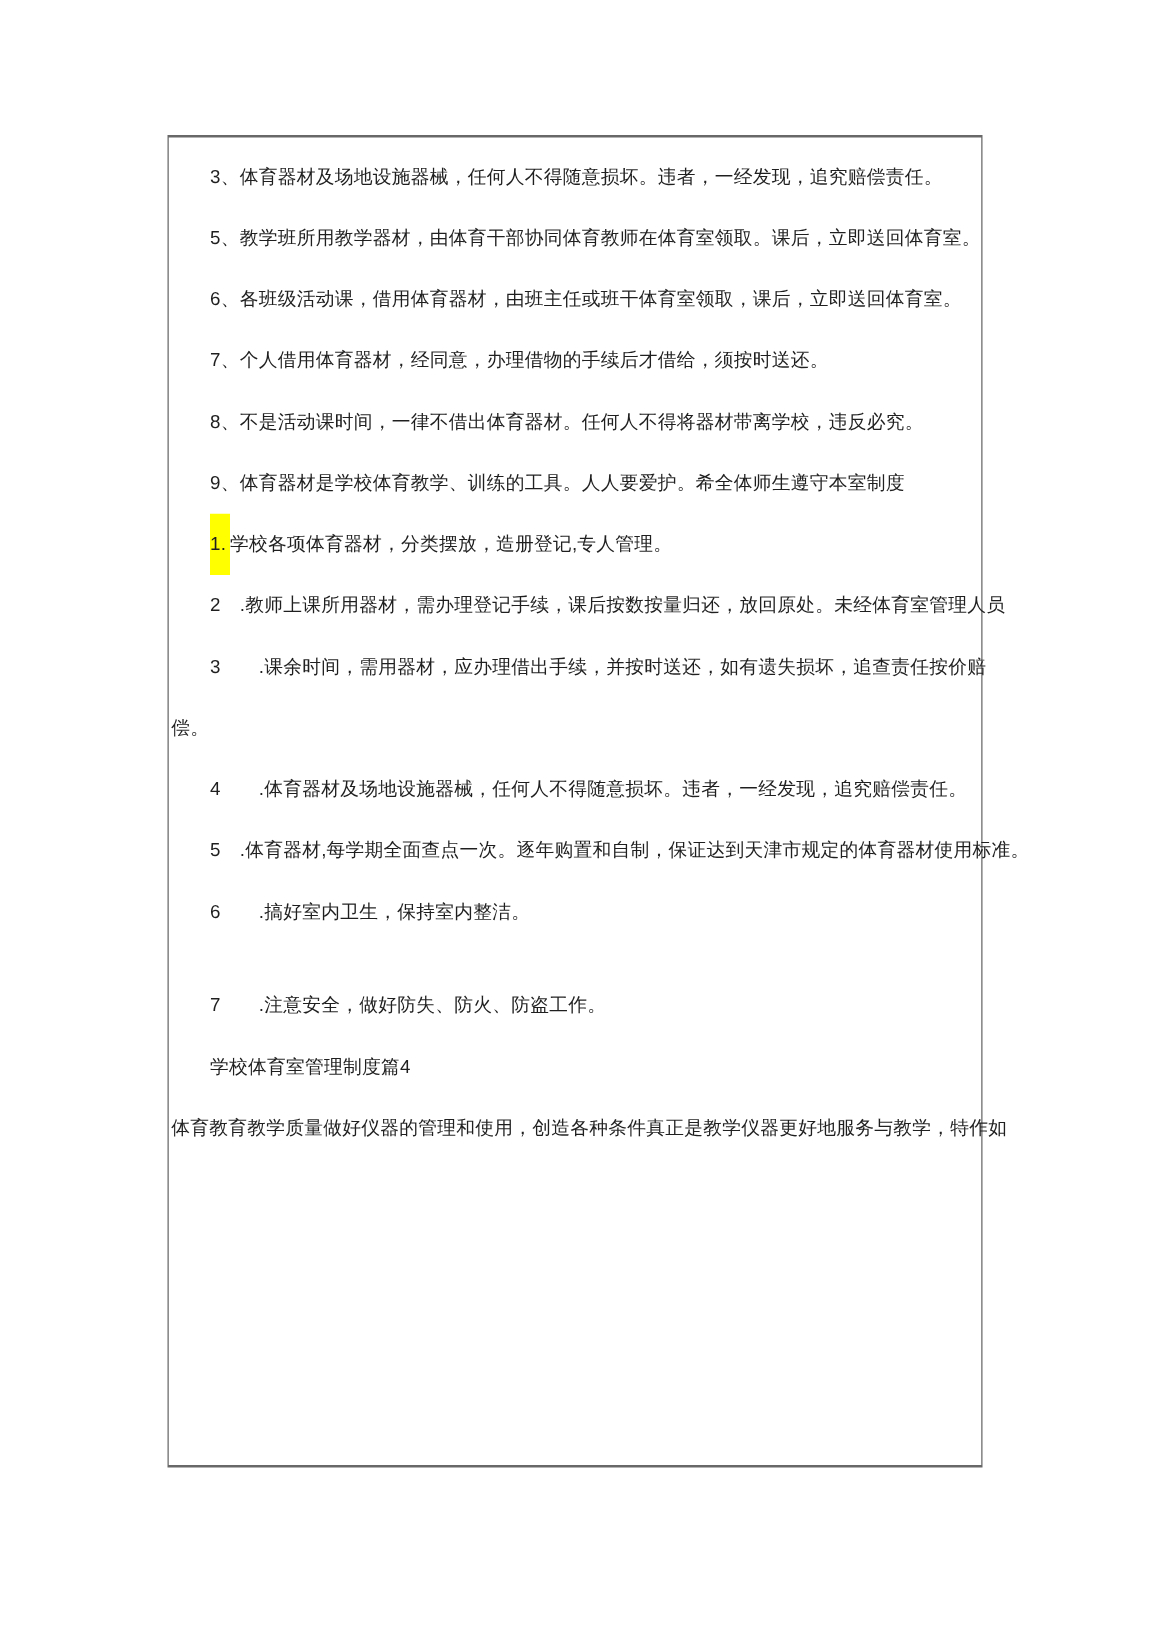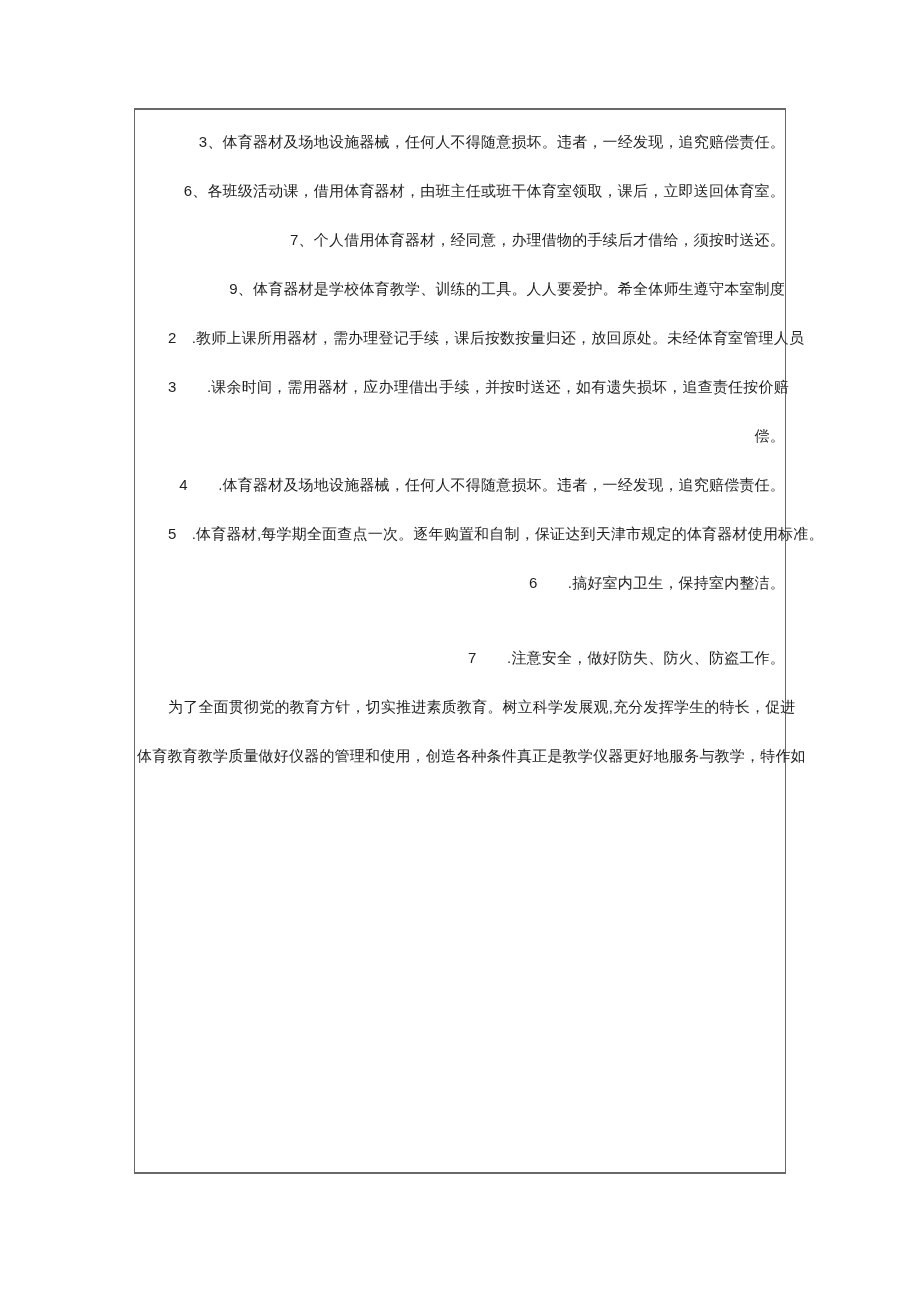--- a/index.html
+++ b/index.html
@@ -2,21 +2,20 @@
 <html><head>
 <meta charset="utf-8">
 <style>
   html,body{margin:0;padding:0;background:#ffffff;}
   .canvas{
     position:relative;
     width:920px;height:1301px;
     background:#ffffff;
     font-family:"Liberation Sans", sans-serif;
     overflow:hidden;
-    text-align:right;
   }
   .doc-box{
     position:absolute;
     left:134px;top:108px;
     width:652px;height:1066px;
     box-sizing:border-box;
     border-style:solid;
     border-color:#686868;
     border-width:2px 1px 2px 1px;
     background:#ffffff;
@@ -41,28 +40,31 @@
     padding-right:3px;
   }
 </style>
 </head>
 <body>
 
 <div class="canvas">
   <div class="doc-box">
     <div id="doc-body">
         <div class="line indent">3、体育器材及场地设施器械，任何人不得随意损坏。违者，一经发现，追究赔偿责任。</div>
+        <div class="line indent">5、教学班所用教学器材，由体育干部协同体育教师在体育室领取。课后，立即送回体育室。</div>
         <div class="line indent">6、各班级活动课，借用体育器材，由班主任或班干体育室领取，课后，立即送回体育室。</div>
         <div class="line indent">7、个人借用体育器材，经同意，办理借物的手续后才借给，须按时送还。</div>
+        <div class="line indent">8、不是活动课时间，一律不借出体育器材。任何人不得将器材带离学校，违反必究。</div>
         <div class="line indent">9、体育器材是学校体育教学、训练的工具。人人要爱护。希全体师生遵守本室制度</div>
+        <div class="line indent"><span class="hl" style="background: rgb(255, 255, 0);">1.</span><span>学校各项体育器材，分类摆放，造册登记,专人管理。</span></div>
         <div class="line indent">2　.教师上课所用器材，需办理登记手续，课后按数按量归还，放回原处。未经体育室管理人员</div>
         <div class="line indent">3　　.课余时间，需用器材，应办理借出手续，并按时送还，如有遗失损坏，追查责任按价赔</div>
         <div class="line">偿。</div>
         <div class="line indent">4　　.体育器材及场地设施器械，任何人不得随意损坏。违者，一经发现，追究赔偿责任。</div>
         <div class="line indent">5　.体育器材,每学期全面查点一次。逐年购置和自制，保证达到天津市规定的体育器材使用标准。</div>
         <div class="line indent">6　　.搞好室内卫生，保持室内整洁。</div>
         <div class="spacer"></div>
         <div class="line indent">7　　.注意安全，做好防失、防火、防盗工作。</div>
-        <div class="line indent">为了全面贯彻党的教育方针，切实推进素质教育。树立科学发展观,充分发挥学生的特长，促进</div>
+        <div class="line indent">学校体育室管理制度篇4</div>
         <div class="line">体育教育教学质量做好仪器的管理和使用，创造各种条件真正是教学仪器更好地服务与教学，特作如</div>
       </div>
   </div>
 </div>
 
 </body></html>

